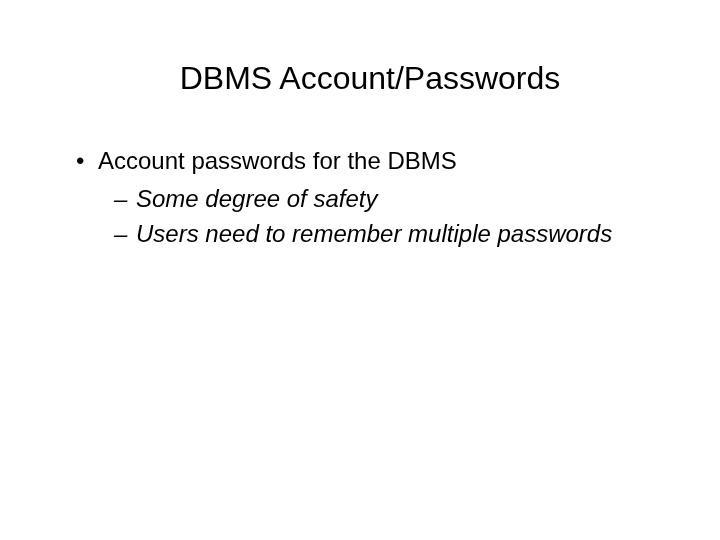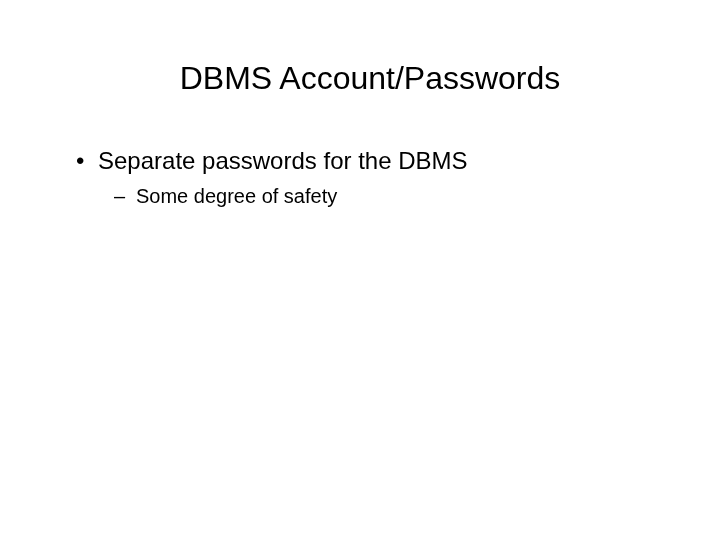--- a/index.html
+++ b/index.html
@@ -41,44 +41,48 @@
       content: "•";
       position: absolute;
       left: 6px;
       font-size: 24px;
     }
     .level2-container {
       padding-left: 40px;
       margin-bottom: 14px;
     }
     .level2 {
-      font-size: 20px;
+      font-size: 24px;
       margin-bottom: 4px;
       list-style: none;
       position: relative;
       padding-left: 26px;
       line-height: 1.3;
+      font-style: italic;
     }
     .level2::before {
       content: "–";
       position: absolute;
       left: 4px;
     }
   </style>
 </head>
 <body>
 
 <div class="slide">
   <h1 class="title">DBMS Account/Passwords</h1>
   <div class="content">
 
     <div class="level1">
-      <span>Separate passwords for the DBMS</span>
+      <span>Account passwords for the DBMS</span>
     </div>
     <div class="level2-container">
       <div class="level2">
         <span>Some degree of safety</span>
+      </div>
+      <div class="level2">
+        <span>Users need to remember multiple passwords</span>
       </div>
     </div>
 
 
   </div>
 </div>
 
 </body></html>

